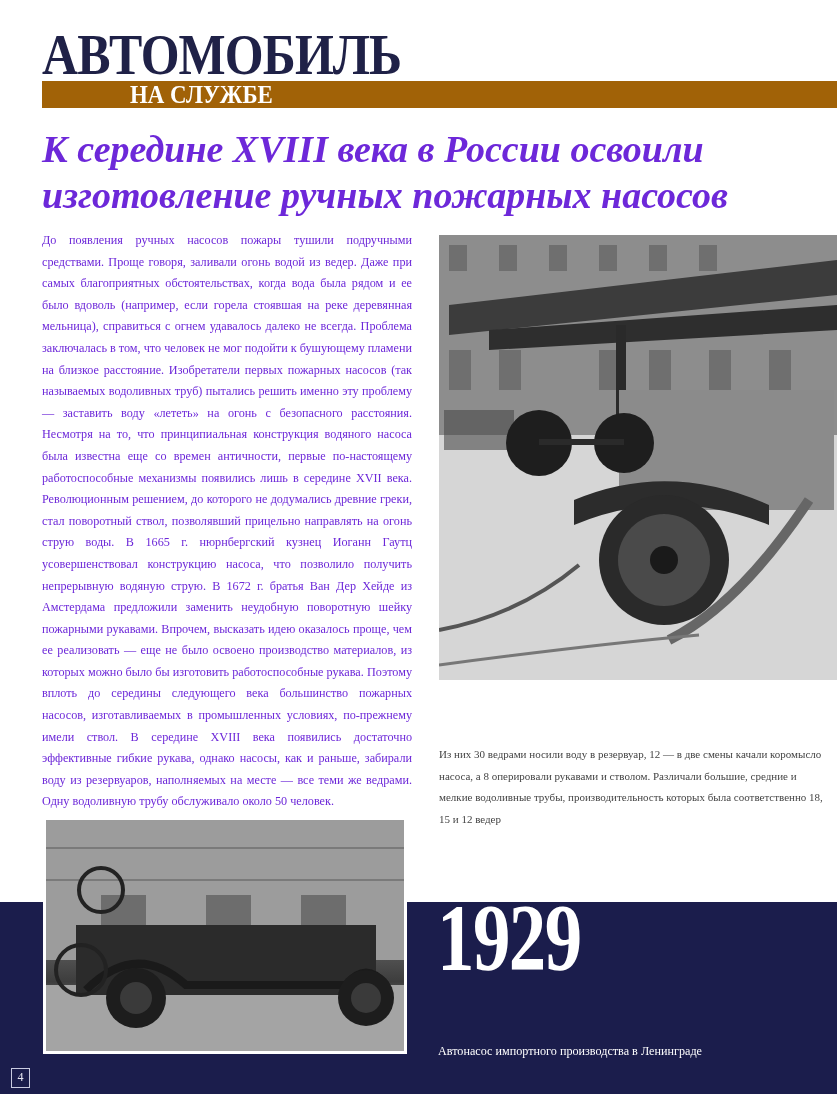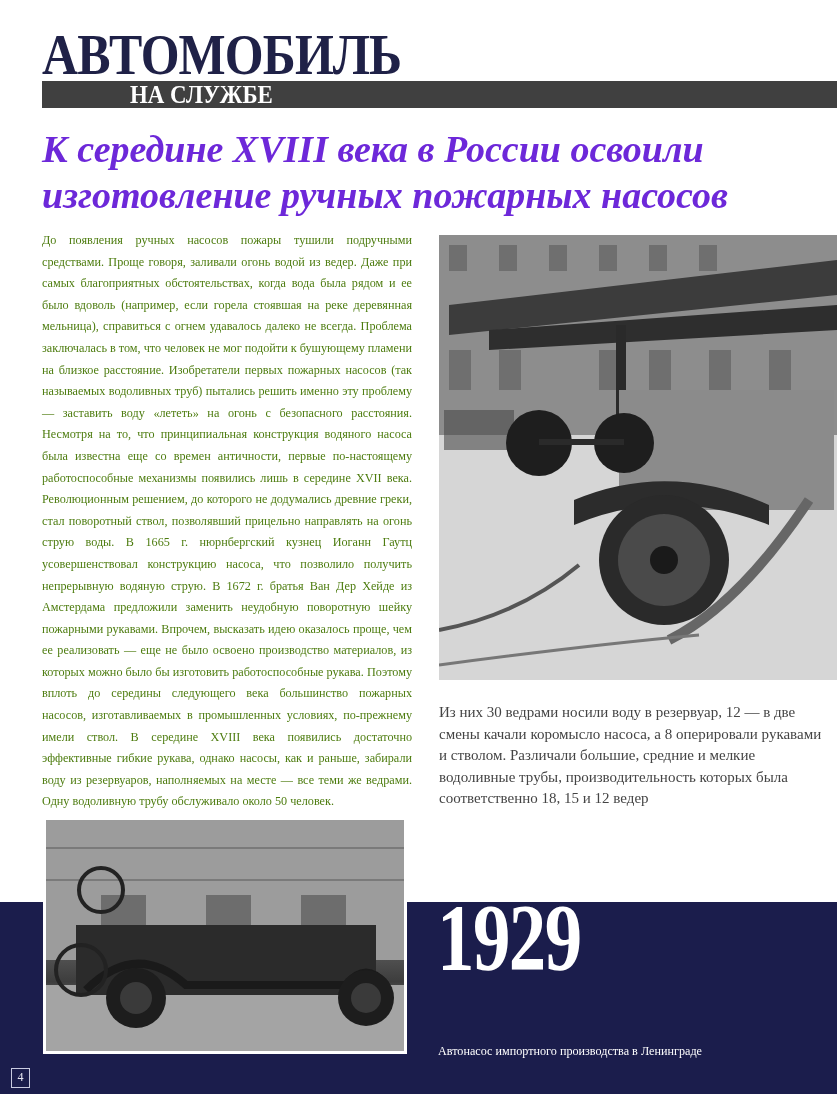--- a/index.html
+++ b/index.html
@@ -7,54 +7,54 @@
     body { position: relative; font-family: "Liberation Serif", "DejaVu Serif", serif; color: #3a3a3a; }
 
     .masthead-title {
       position: absolute; left: 42px; top: 26px;
       font-family: "Liberation Serif", serif; font-weight: bold;
       font-size: 58px; line-height: 58px; letter-spacing: -1px;
       color: #1f2147; transform: scaleX(0.86); transform-origin: left top;
     }
     .masthead-bar {
       position: absolute; left: 42px; top: 81px; width: 795px; height: 27px;
-      background: #404040;
+      background: #a16207;
     }
     .masthead-sub {
       position: absolute; left: 88px; top: 1px;
       font-family: "Liberation Serif", serif; font-weight: bold;
       font-size: 26px; line-height: 26px; color: #ffffff;
       transform: scaleX(0.88); transform-origin: left top;
     }
 
     .headline {
       position: absolute; left: 42px; top: 126px; width: 780px;
       font-family: "Liberation Serif", serif; font-style: italic;
       font-size: 38px; line-height: 46px; color: #6d28d9;
     }
 
     .body-text {
       position: absolute; left: 42px; top: 230px; width: 370px;
       font-family: "Liberation Serif", serif; font-size: 12.2px; line-height: 21.6px;
-      color: #4d7c0f; text-align: justify; hyphens: manual;
+      color: #6d28d9; text-align: justify; hyphens: manual;
     }
     .body-text p { text-indent: 0; }
 
     .photo {
       position: absolute; overflow: hidden;
       background: linear-gradient(180deg, #8e8e8e 0%, #a6a6a6 35%, #6c6c6c 55%, #c9c9c9 80%, #d8d8d8 100%);
     }
     .photo-right { left: 439px; top: 235px; width: 398px; height: 445px; }
     .photo-bottom { left: 43px; top: 817px; width: 364px; height: 237px;
       background: linear-gradient(180deg, #9a9a9a 0%, #b3b3b3 30%, #5a5a5a 55%, #3d3d3d 70%, #8a8a8a 85%, #a8a8a8 100%);
       border: 3px solid #ffffff; }
 
     .caption-right {
-      position: absolute; left: 439px; top: 702px; width: 390px;
-      font-family: "Liberation Serif", serif; font-size: 15px; line-height: 21.6px;
+      position: absolute; left: 439px; top: 744px; width: 390px;
+      font-family: "Liberation Serif", serif; font-size: 11px; line-height: 21.6px;
       color: #444444;
     }
 
     .band {
       position: absolute; left: 0; top: 902px; width: 837px; height: 192px;
       background: #1b1d4c;
     }
     .year {
       position: absolute; left: 437px; top: 888px;
       font-family: "Liberation Serif", serif; font-weight: bold;

